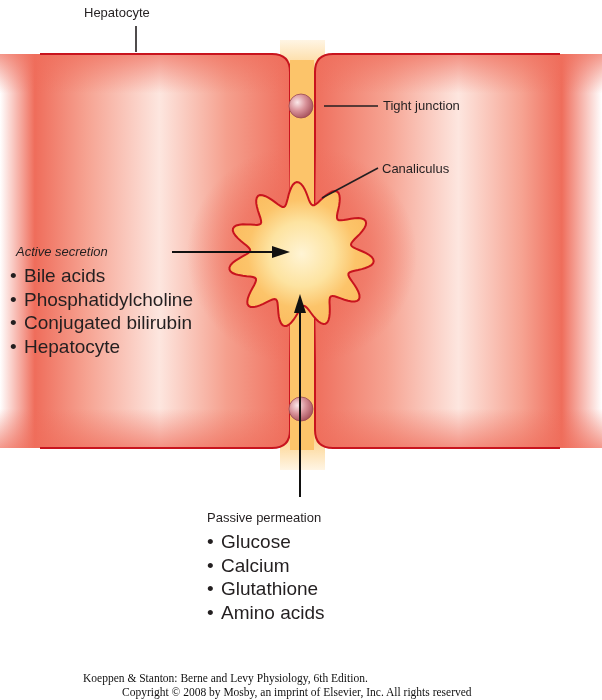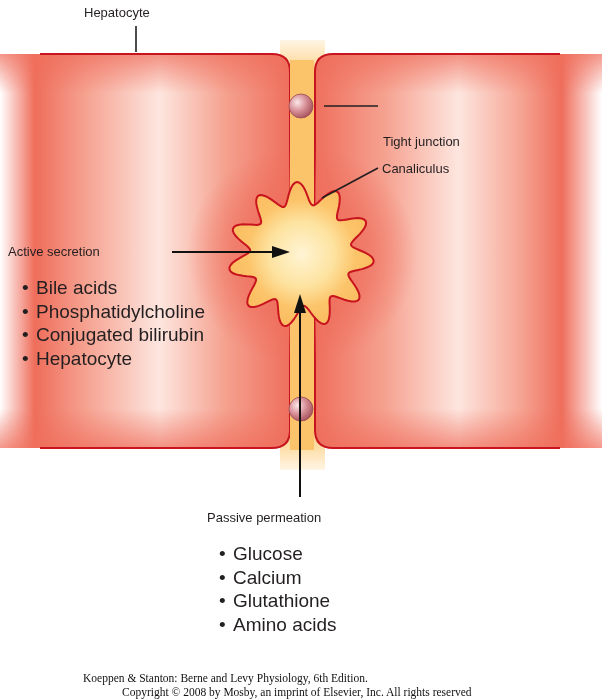--- a/index.html
+++ b/index.html
@@ -1,19 +1,19 @@
 <!DOCTYPE html>
 <html><head>
 <meta charset="utf-8">
 <style>
   html,body{margin:0;padding:0;background:#fff;}
   body{width:602px;height:700px;position:relative;overflow:hidden;font-family:"Liberation Sans",sans-serif;color:#231f20;}
   #diagram{position:absolute;left:0;top:0;}
   .lbl{position:absolute;font-size:13px;line-height:22px;white-space:nowrap;}
-  .list{position:absolute;margin:12px;padding:0;list-style:none;font-size:19px;line-height:23.5px;}
+  .list{position:absolute;margin:0;padding:0;list-style:none;font-size:19px;line-height:23.5px;}
   .list li{white-space:nowrap;}
   .list li::before{content:"\2022";display:inline-block;width:14px;}
   .credit{position:absolute;left:83px;font-family:Liberation Serif, serif;font-size:11.5px;line-height:13px;white-space:nowrap;color:#111;}
 </style>
 </head>
 <body>
 
 <svg id="diagram" width="602" height="700" viewBox="0 0 602 700">
   <defs>
     <linearGradient id="cellL" x1="0" y1="0" x2="1" y2="0">
@@ -97,24 +97,24 @@
     <polygon points="290,252 272,246 272,258" fill="#111"></polygon>
   </g>
 
   <g>
     <line x1="300" y1="497" x2="300" y2="310" stroke="#111" stroke-width="2"></line>
     <polygon points="300,294 294,313 306,313" fill="#111"></polygon>
   </g>
 </svg>
 
 <div class="lbl" style="left:84px;top:2px;">Hepatocyte</div>
-<div class="lbl" style="left:383px;top:95px;margin-top:36px;">Tight junction</div>
+<div class="lbl" style="left:383px;top:95px;">Tight junction</div>
 <div class="lbl" style="left:382px;top:158px;">Canaliculus</div>
 
-<div class="lbl" style="left:8px;top:241px;">Active secretion</div>
+<div class="lbl" style="left:16px;top:241px;font-style:italic;">Active secretion</div>
 <ul class="list" style="left:10px;top:264px;">
   <li>Bile acids</li>
   <li>Phosphatidylcholine</li>
   <li>Conjugated bilirubin</li>
   <li>Hepatocyte</li>
 </ul>
 
 <div class="lbl" style="left:207px;top:507px;">Passive permeation</div>
 <ul class="list" style="left:207px;top:530px;">
   <li>Glucose</li>

